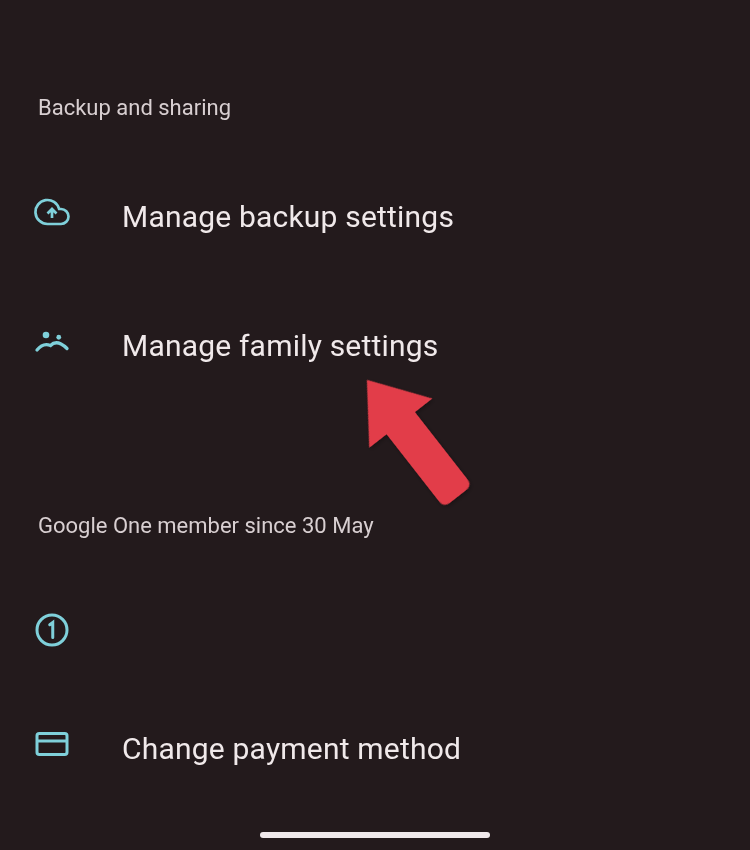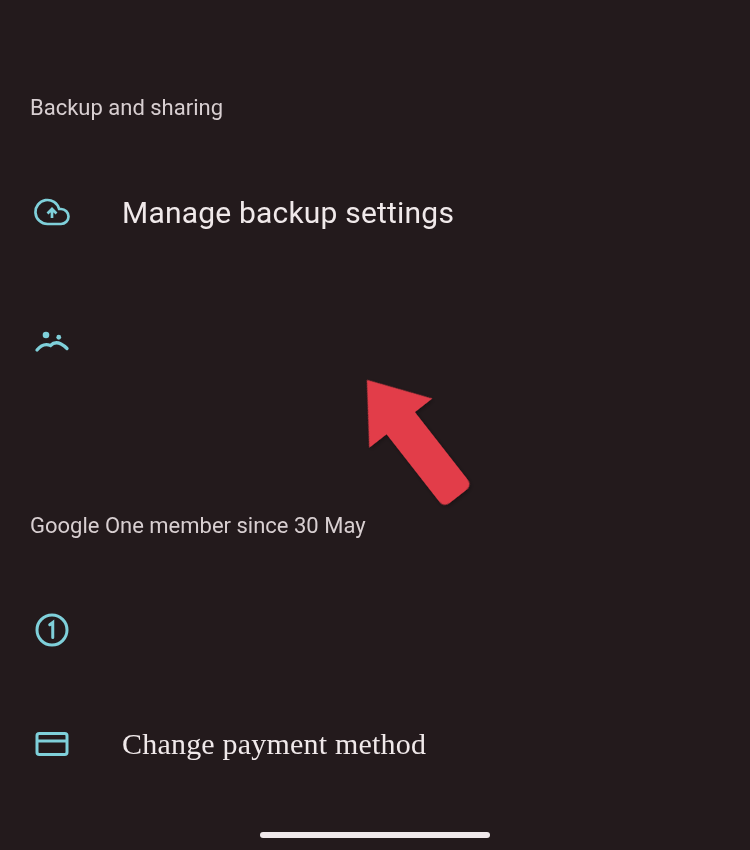--- a/index.html
+++ b/index.html
@@ -13,37 +13,36 @@
       background-color: #231a1c;
       font-family: -apple-system, BlinkMacSystemFont, 'Segoe UI', Roboto, sans-serif;
       color: #e8dfe1;
       position: relative;
       overflow: hidden;
     }
     .section-header {
       font-size: 22px;
       font-weight: 400;
       color: #d8cfd1;
-      padding: 95px 30px 0 30px;
+      padding: 95px 30px 0 38px;
     }
     .section-header.second {
       padding-top: 150px;
     }
     .menu-item {
       display: flex;
-      align-items: center;
+      align-items: flex-end;
       padding: 0 30px;
       margin-top: 70px;
       cursor: pointer;
     }
     .menu-item.second-in-group {
       margin-top: 85px;
     }
     .menu-item.third-in-group {
-      font-family: Liberation Serif, serif;
     }
     .icon-container {
       width: 44px;
       height: 44px;
       display: flex;
       align-items: center;
       justify-content: center;
       margin-right: 48px;
       flex-shrink: 0;
     }
@@ -93,20 +92,21 @@
 </div>
 
 <div class="menu-item second-in-group">
   <div class="icon-container">
     <svg viewBox="0 0 24 24">
       <circle cx="8" cy="8" r="2.2" fill="#7fd0da" stroke="none"></circle>
       <circle cx="16.5" cy="9.5" r="1.6" fill="#7fd0da" stroke="none"></circle>
       <path d="M2 18 Q6 13 11 15 Q14 12 18 14 Q20 15 22 17" stroke-width="2.2" fill="none" stroke-linecap="round"></path>
     </svg>
   </div>
+  <span class="menu-label">Manage family settings</span>
 </div>
 
 <div class="section-header second">Google One member since 30 May</div>
 
 <div class="menu-item">
   <div class="icon-container">
     <svg viewBox="0 0 24 24">
       <circle cx="12" cy="12" r="10" stroke-width="2" fill="none"></circle>
       <path d="M10.5 8.5 L12.5 7 L12.5 17" stroke-width="2" fill="none" stroke-linecap="round"></path>
     </svg>

